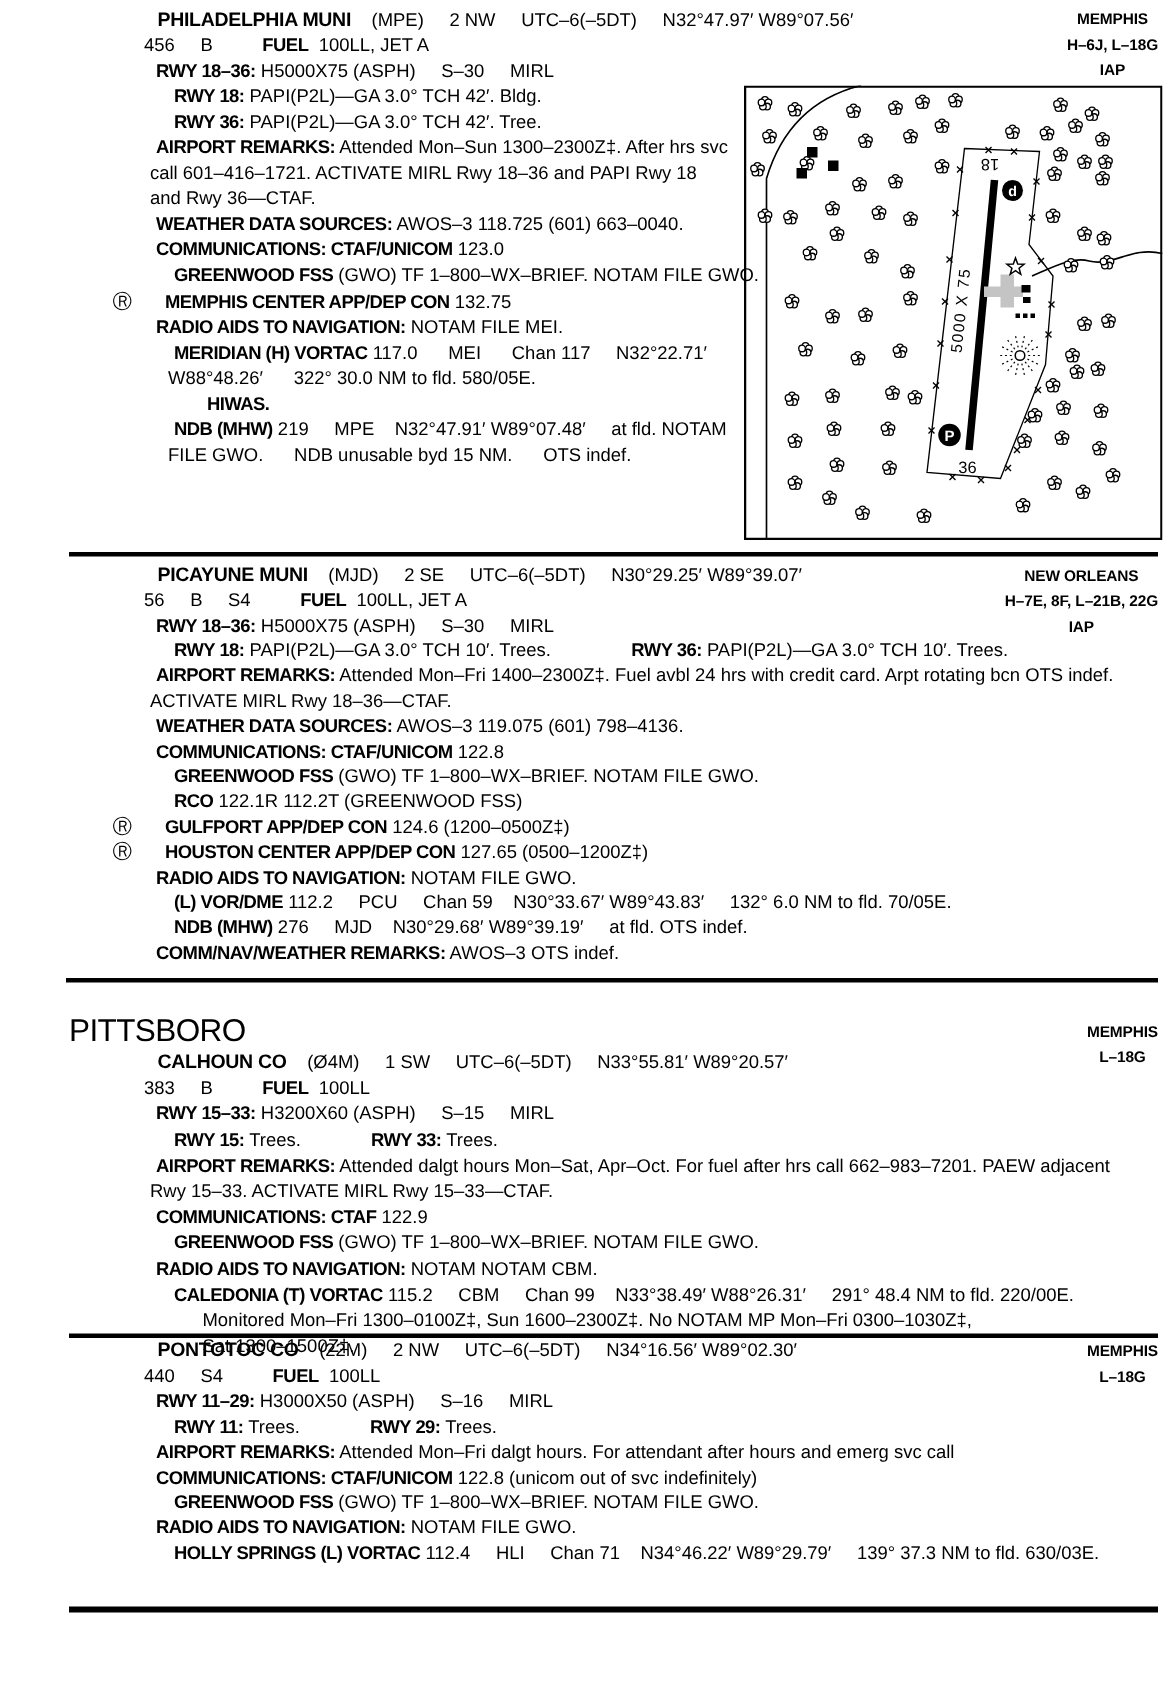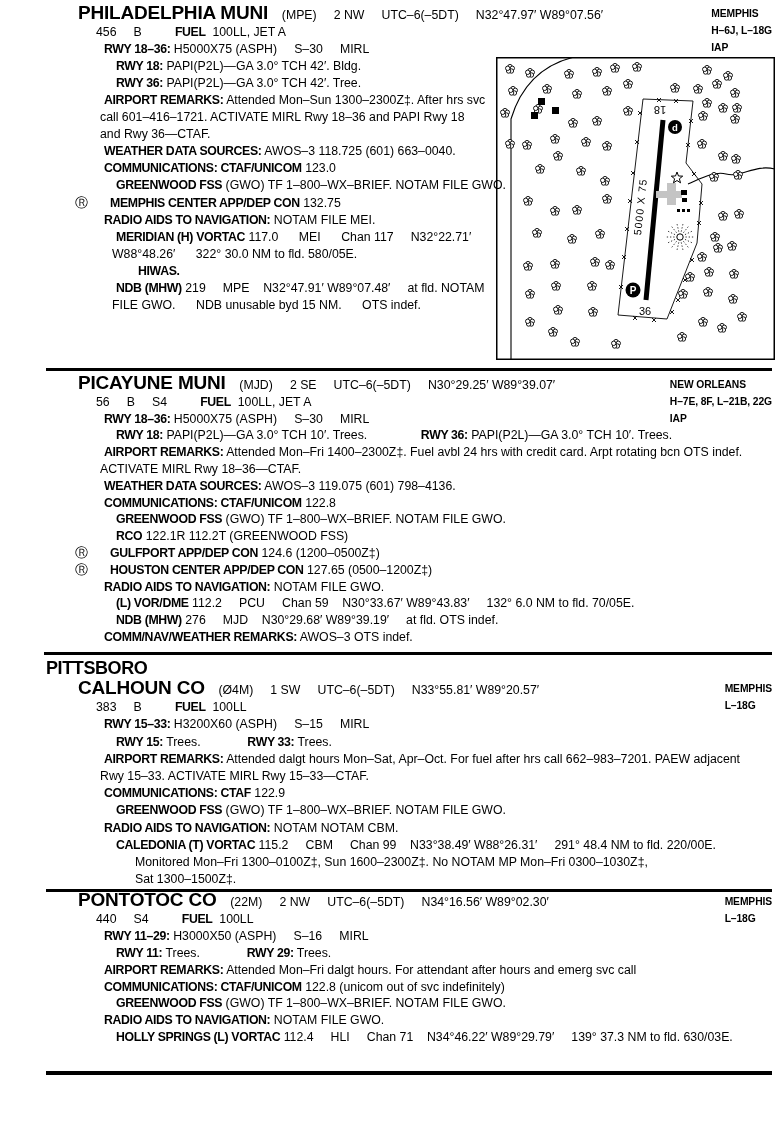--- a/index.html
+++ b/index.html
@@ -5,33 +5,33 @@
   html,body{margin:0;padding:0;background:#fff;}
   #page{position:relative;width:778px;height:1130px;background:#ffffff;overflow:hidden;
         font-family:"Liberation Sans",sans-serif;color:#000;}
   .entry{position:absolute;width:726px;left:46px;}
   .line{white-space:pre;font-size:12.3px;color:#000;}
   #e0 .line{line-height:17px;}
   #e1 .line{line-height:16.8px;}
   #e2 .line{line-height:17.2px;}
   #e3 .line{line-height:16.9px;}
   .b{font-weight:700;letter-spacing:-0.35px;padding-left:16px;}
-  .big{font-size:19px;font-weight:700;letter-spacing:-0.2px;}
+  .big{font-size:13px;font-weight:700;letter-spacing:-0.2px;margin-left:27px;}
   .rsym{font-size:13px;padding-right:6px;}
   
   .title{padding-left:32px;}
   .elev{padding-left:50px;}
   .label{padding-left:42px;}
   .sub{padding-left:54px;}
   .sub2{padding-left:66px;}
   .hiwas{padding-left:76px;}
   .deep{padding-left:89px;}
   .subr{padding-left:29px;}
-  .city{font-size:18px;font-weight:700;letter-spacing:-0.4px;line-height:22px;}
-  .rlabels{position:absolute;right:0;top:1px;text-align:left;}
+  .city{font-size:21px;font-weight:400;letter-spacing:-0.4px;line-height:22px;margin-top:20px;}
+  .rlabels{position:absolute;right:0;top:1px;text-align:center;}
   .rlabels div{font-weight:700;font-size:10.3px;line-height:17px;letter-spacing:-0.1px;}
   #e2 .rlabels{top:23px;}
   .sep{position:absolute;left:46px;width:726px;background:#000;}
   #sep1{top:368px;height:3px;}
   #sep2{top:652px;left:44px;width:728px;height:3px;}
   #sep3{top:889px;height:3px;}
   #sep4{top:1071px;height:4px;}
   
   #apt{position:absolute;left:496px;top:57px;}
   .border{fill:none;stroke:#000;stroke-width:1.5;}

